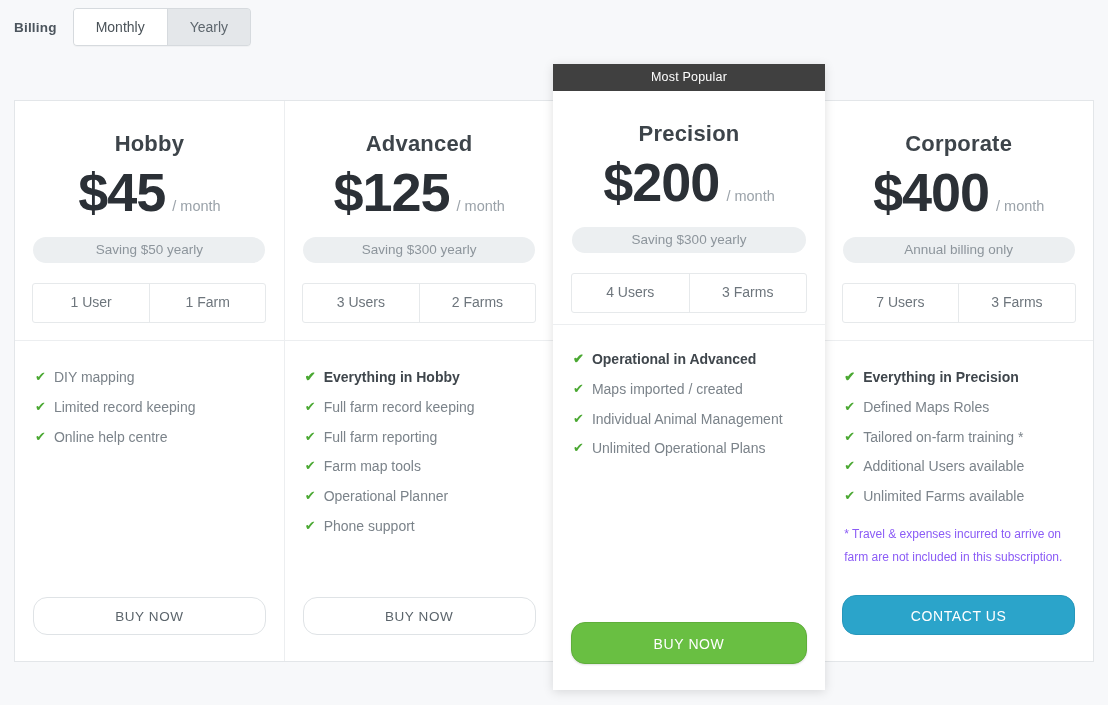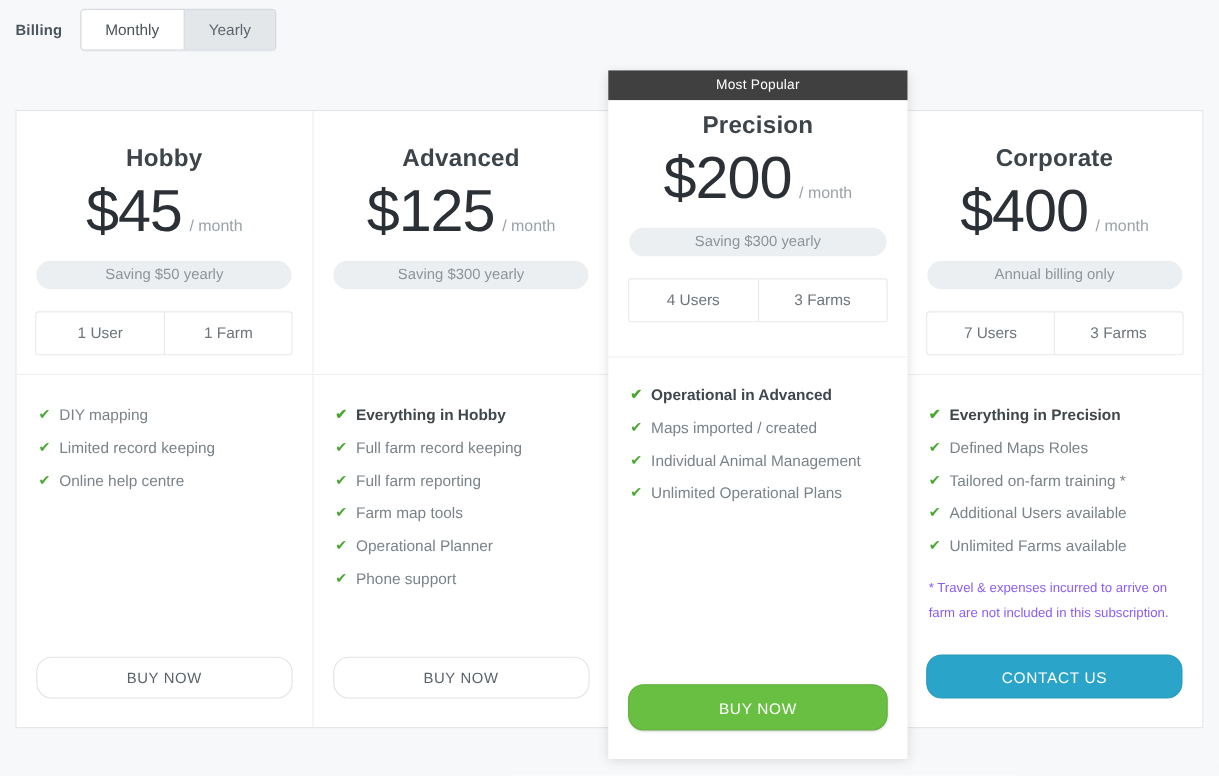--- a/index.html
+++ b/index.html
@@ -95,21 +95,21 @@
   }
   .price-row {
     margin-top: 8px;
     display: flex;
     align-items: baseline;
     justify-content: center;
   }
   .price {
     font-size: 54px;
     color: #2b3036;
-    font-weight: normal;
+    font-weight: bold;
     letter-spacing: -1px;
     line-height: 1;
     text-align: center;
   }
   .per {
     font-size: 14.5px;
     color: #9aa2a9;
     margin-left: 7px;
   }
   .saving-pill {
@@ -224,21 +224,21 @@
     height: 27px;
     line-height: 27px;
     background: #404040;
     color: #ffffff;
     font-size: 12.5px;
     text-align: center;
     letter-spacing: .2px;
   }
   .featured .plan-head {
     height: 234px;
-    padding-top: 10px;
+    padding-top: 30px;
   }
   .featured .saving-pill,
   .featured .stat-box { width: 234px; }
   .featured .plan-body { padding-top: 26px; }
 </style>
 </head>
 <body>
 
 <div class="billing-bar">
   <span class="billing-label">Billing</span>
@@ -282,20 +282,24 @@
       </div>
     </div>
     <div class="plan">
       <div class="plan-head">
         <div class="plan-name">Advanced</div>
         <div class="price-row">
           <span class="price">$125</span>
           <span class="per">/ month</span>
         </div>
         <div class="saving-pill">Saving $300 yearly</div>
+        <div class="stat-box">
+          <div class="stat-cell">3 Users</div>
+          <div class="stat-cell">2 Farms</div>
+        </div>
       </div>
       <div class="plan-body">
         <div class="feature bold">
           <span class="check">✔</span>
           <span>Everything in Hobby</span>
         </div>
         <div class="feature">
           <span class="check">✔</span>
           <span>Full farm record keeping</span>
         </div>

